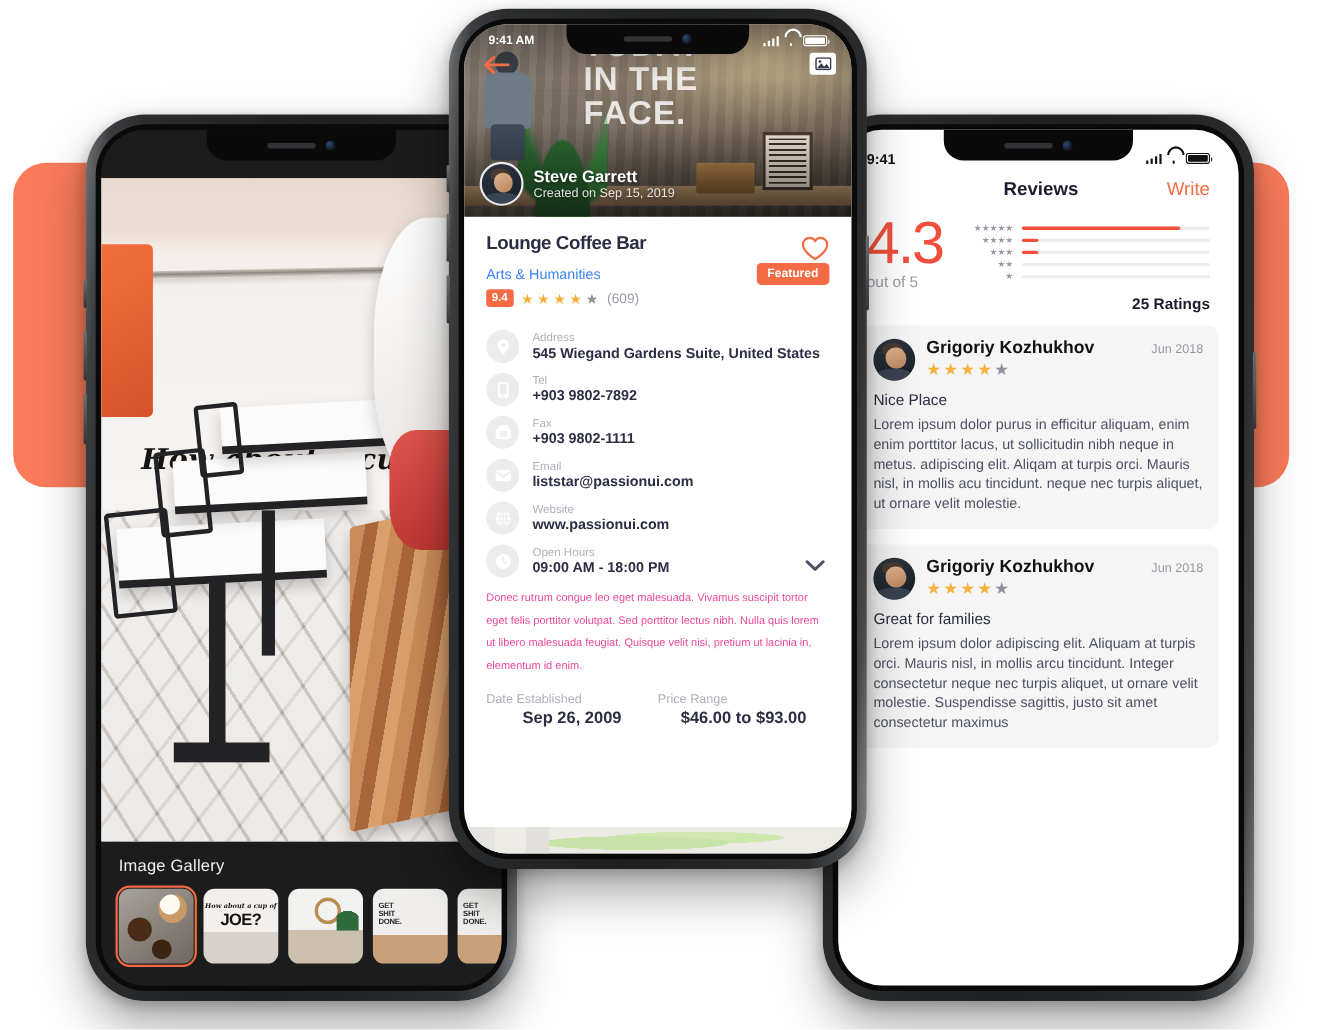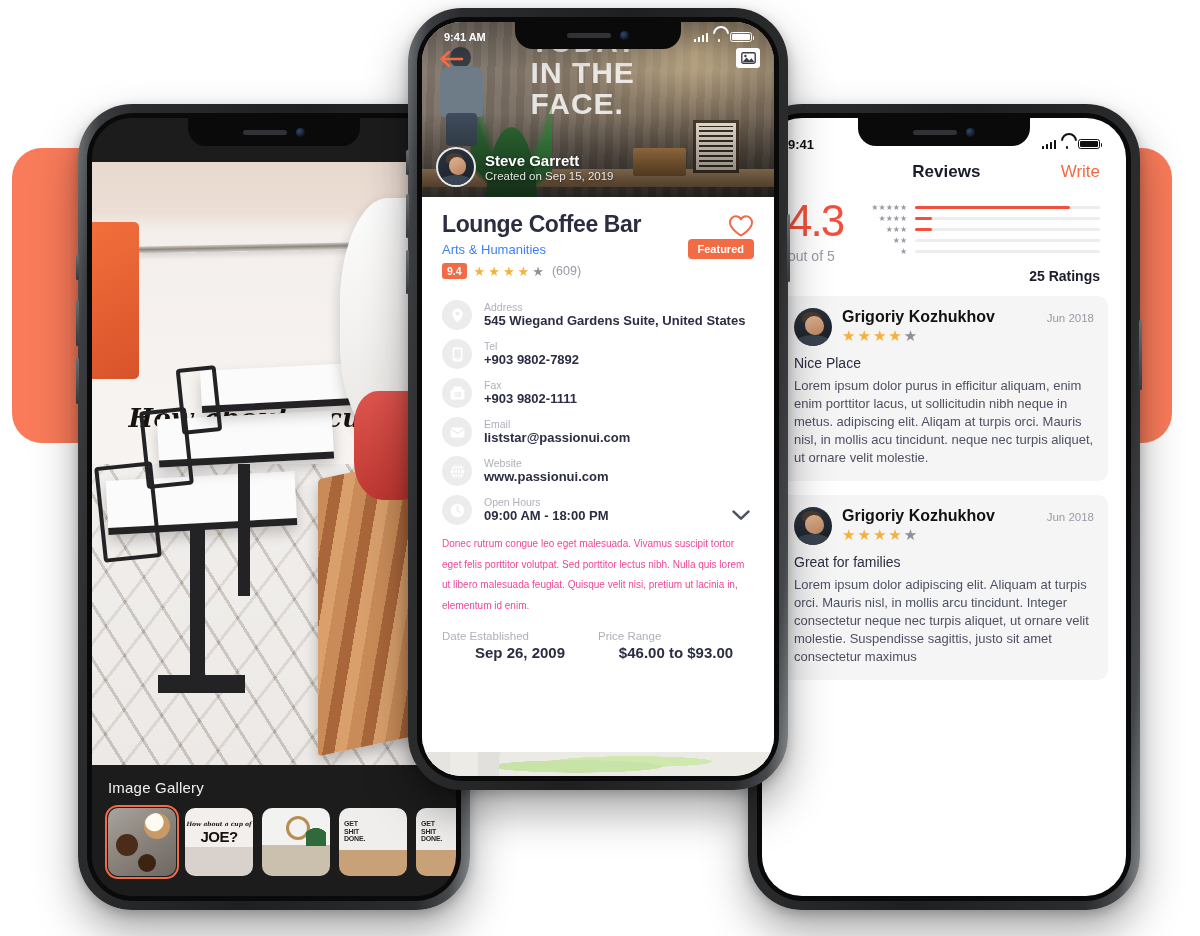--- a/index.html
+++ b/index.html
@@ -216,21 +216,21 @@
     background: linear-gradient(150deg,#e0b493,#b9825c); }
   .ha-avatar .hair { position:absolute; left:22%; top:12%; width:48%; height:28%; border-radius:50% 50% 18% 18%;
     background:#4a3a2f; }
   .ha-avatar .shoulder { position:absolute; left:6%; bottom:-6%; width:88%; height:34%; border-radius:50% 50% 0 0;
     background:#3b4654; }
   .ha-name { color:#fff; font-weight:700; font-size:15px; line-height:17px; text-shadow:0 1px 3px rgba(0,0,0,.5); }
   .ha-sub { color:rgba(255,255,255,.85); font-size:11.5px; line-height:14px; text-shadow:0 1px 3px rgba(0,0,0,.5); }
 
   .cp-body { flex:1 1 auto; background:#fff; padding: 14px 20px 0 20px; overflow:hidden; }
   .cp-titlerow { display:flex; align-items:flex-start; justify-content:space-between; }
-  .cp-title { font-size: 23px; font-weight: 700; color:#2b2d42; letter-spacing:-.4px; }
+  .cp-title { font-size: 17px; font-weight: 700; color:#2b2d42; letter-spacing:-.4px; }
   .heart { width:26px; height:24px; flex:0 0 26px; margin-top:3px; }
   .cp-subrow { display:flex; align-items:center; justify-content:space-between; margin-top:1px; }
   .cp-cat { font-size:13px; color:#3b82f6; }
   .featured-badge {
     background:#F26B45; color:#fff; font-size:11px; font-weight:700;
     padding:4px 10px; border-radius:4px;
   }
   .cp-raterow { display:flex; align-items:center; gap:7px; margin-top:4px; }
   .score-chip { background:#F26B45; color:#fff; font-size:10.5px; font-weight:700; padding:2px 5px; border-radius:3px; }
   .stars { display:inline-flex; gap:2px; font-size:13px; letter-spacing:1px; }
@@ -271,21 +271,21 @@
   }
   .rp-status .sig i { background:#111; } .rp-status .wifi::before{border-color:#111;}
   .rp-status .wifi::after{background:#111;} .rp-status .batt{border-color:#111;}
   .rp-status .batt::before{background:#111;} .rp-status .batt::after{background:#111;}
   .rp-navbar {
     display:flex; align-items:center; justify-content:space-between; padding: 0 26px 10px 26px; gap: 35px;
   }
   .rp-navtitle { font-size:17px; font-weight:700; color:#1b1d2e; flex:1 1 auto; text-align:center; }
   .rp-write { font-size:17px; color:#F26B45; }
   .rp-summary { display:flex; align-items:flex-start; padding: 4px 26px 0 26px; gap:16px; }
-  .big-score { font-size:44px; line-height:50px; color:#F2503C; font-weight:400; letter-spacing:-2px; }
+  .big-score { font-size:54px; line-height:50px; color:#F2503C; font-weight:400; letter-spacing:-2px; }
   .outof { font-size:14px; color:#9a9aa5; margin-top:2px; }
   .hist { flex:1 1 auto; padding-top:6px; }
   .hist-row { display:flex; align-items:center; gap:8px; height:11px; }
   .hist-stars { width:48px; text-align:right; color:#9a9aa5; font-size:8px; letter-spacing:0px; flex:0 0 48px; }
   .hist-track { flex:1 1 auto; height:3px; background:#ededed; border-radius:2px; position:relative; }
   .hist-fill { position:absolute; left:0; top:0; bottom:0; background:#F2503C; border-radius:2px; }
   .rp-ratingcount { text-align:right; padding: 4px 26px 0 26px; font-size:14px; font-weight:700; color:#1b1d2e; }
   .rp-reviews { padding: 12px 18px 0 18px; }
   .review-card { background:#f5f5f5; border-radius:10px; padding:12px 14px 14px 14px; margin-bottom:14px; }
   .rv-head { display:flex; align-items:flex-start; gap:10px; }

